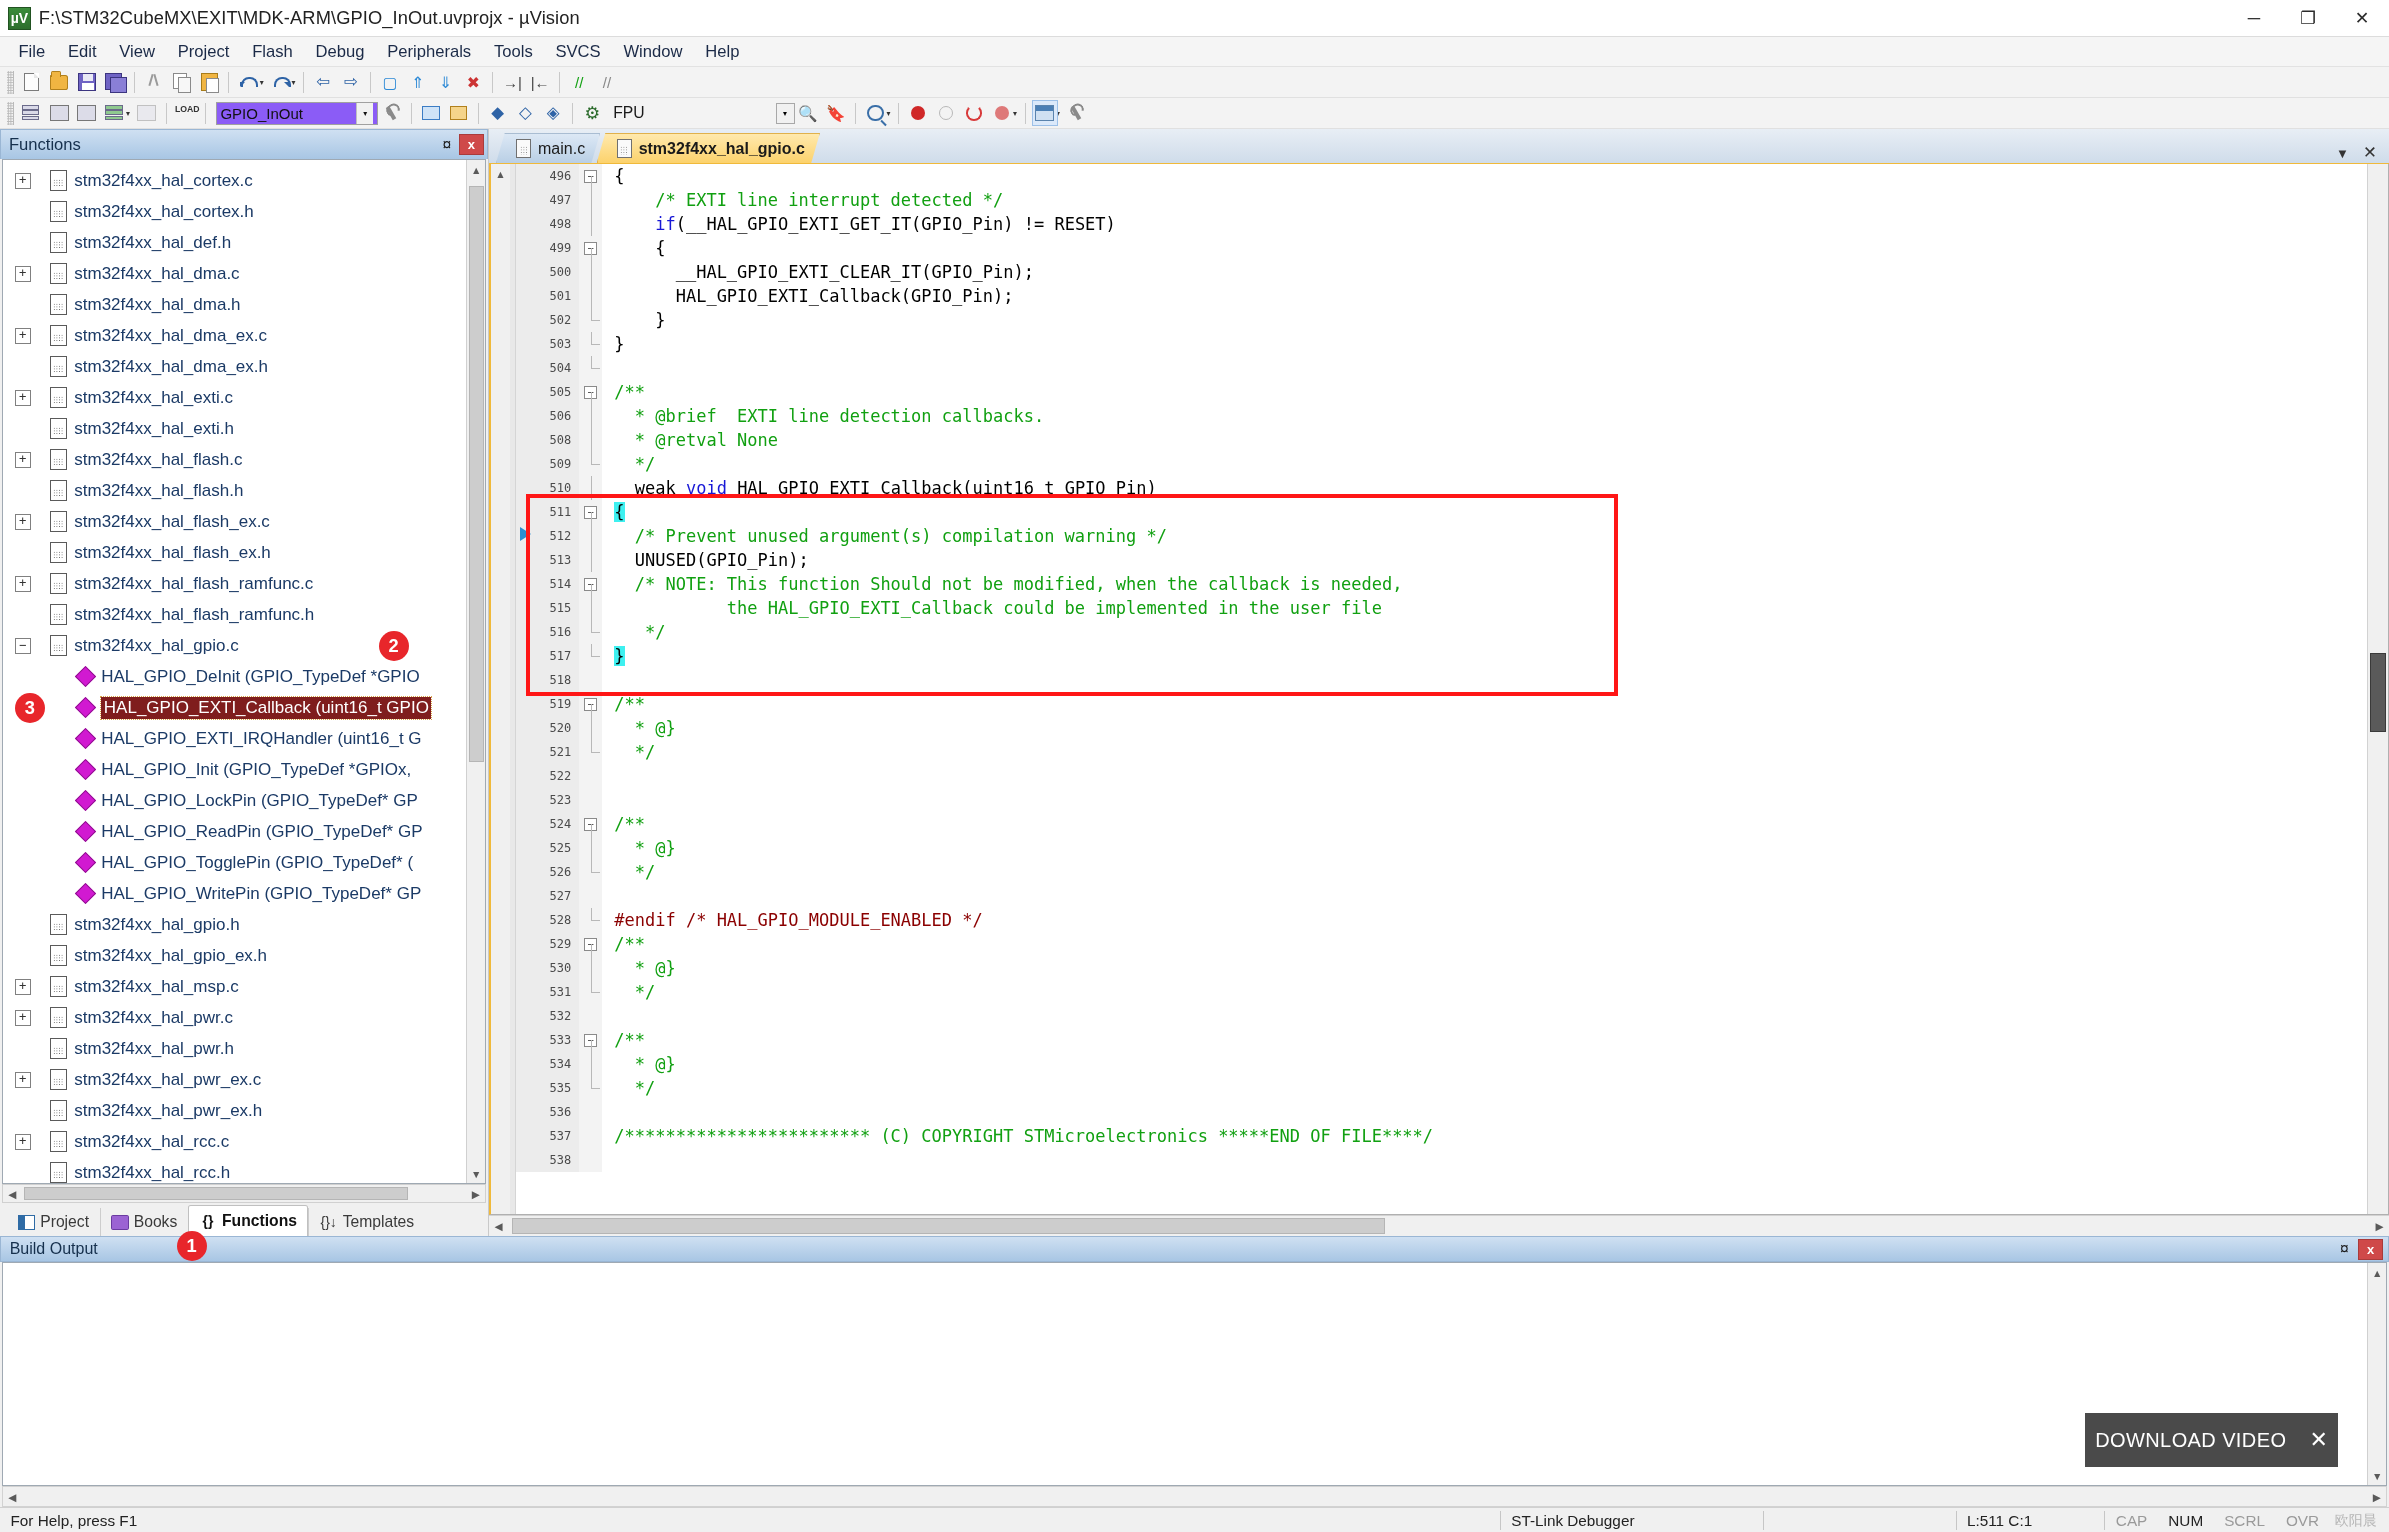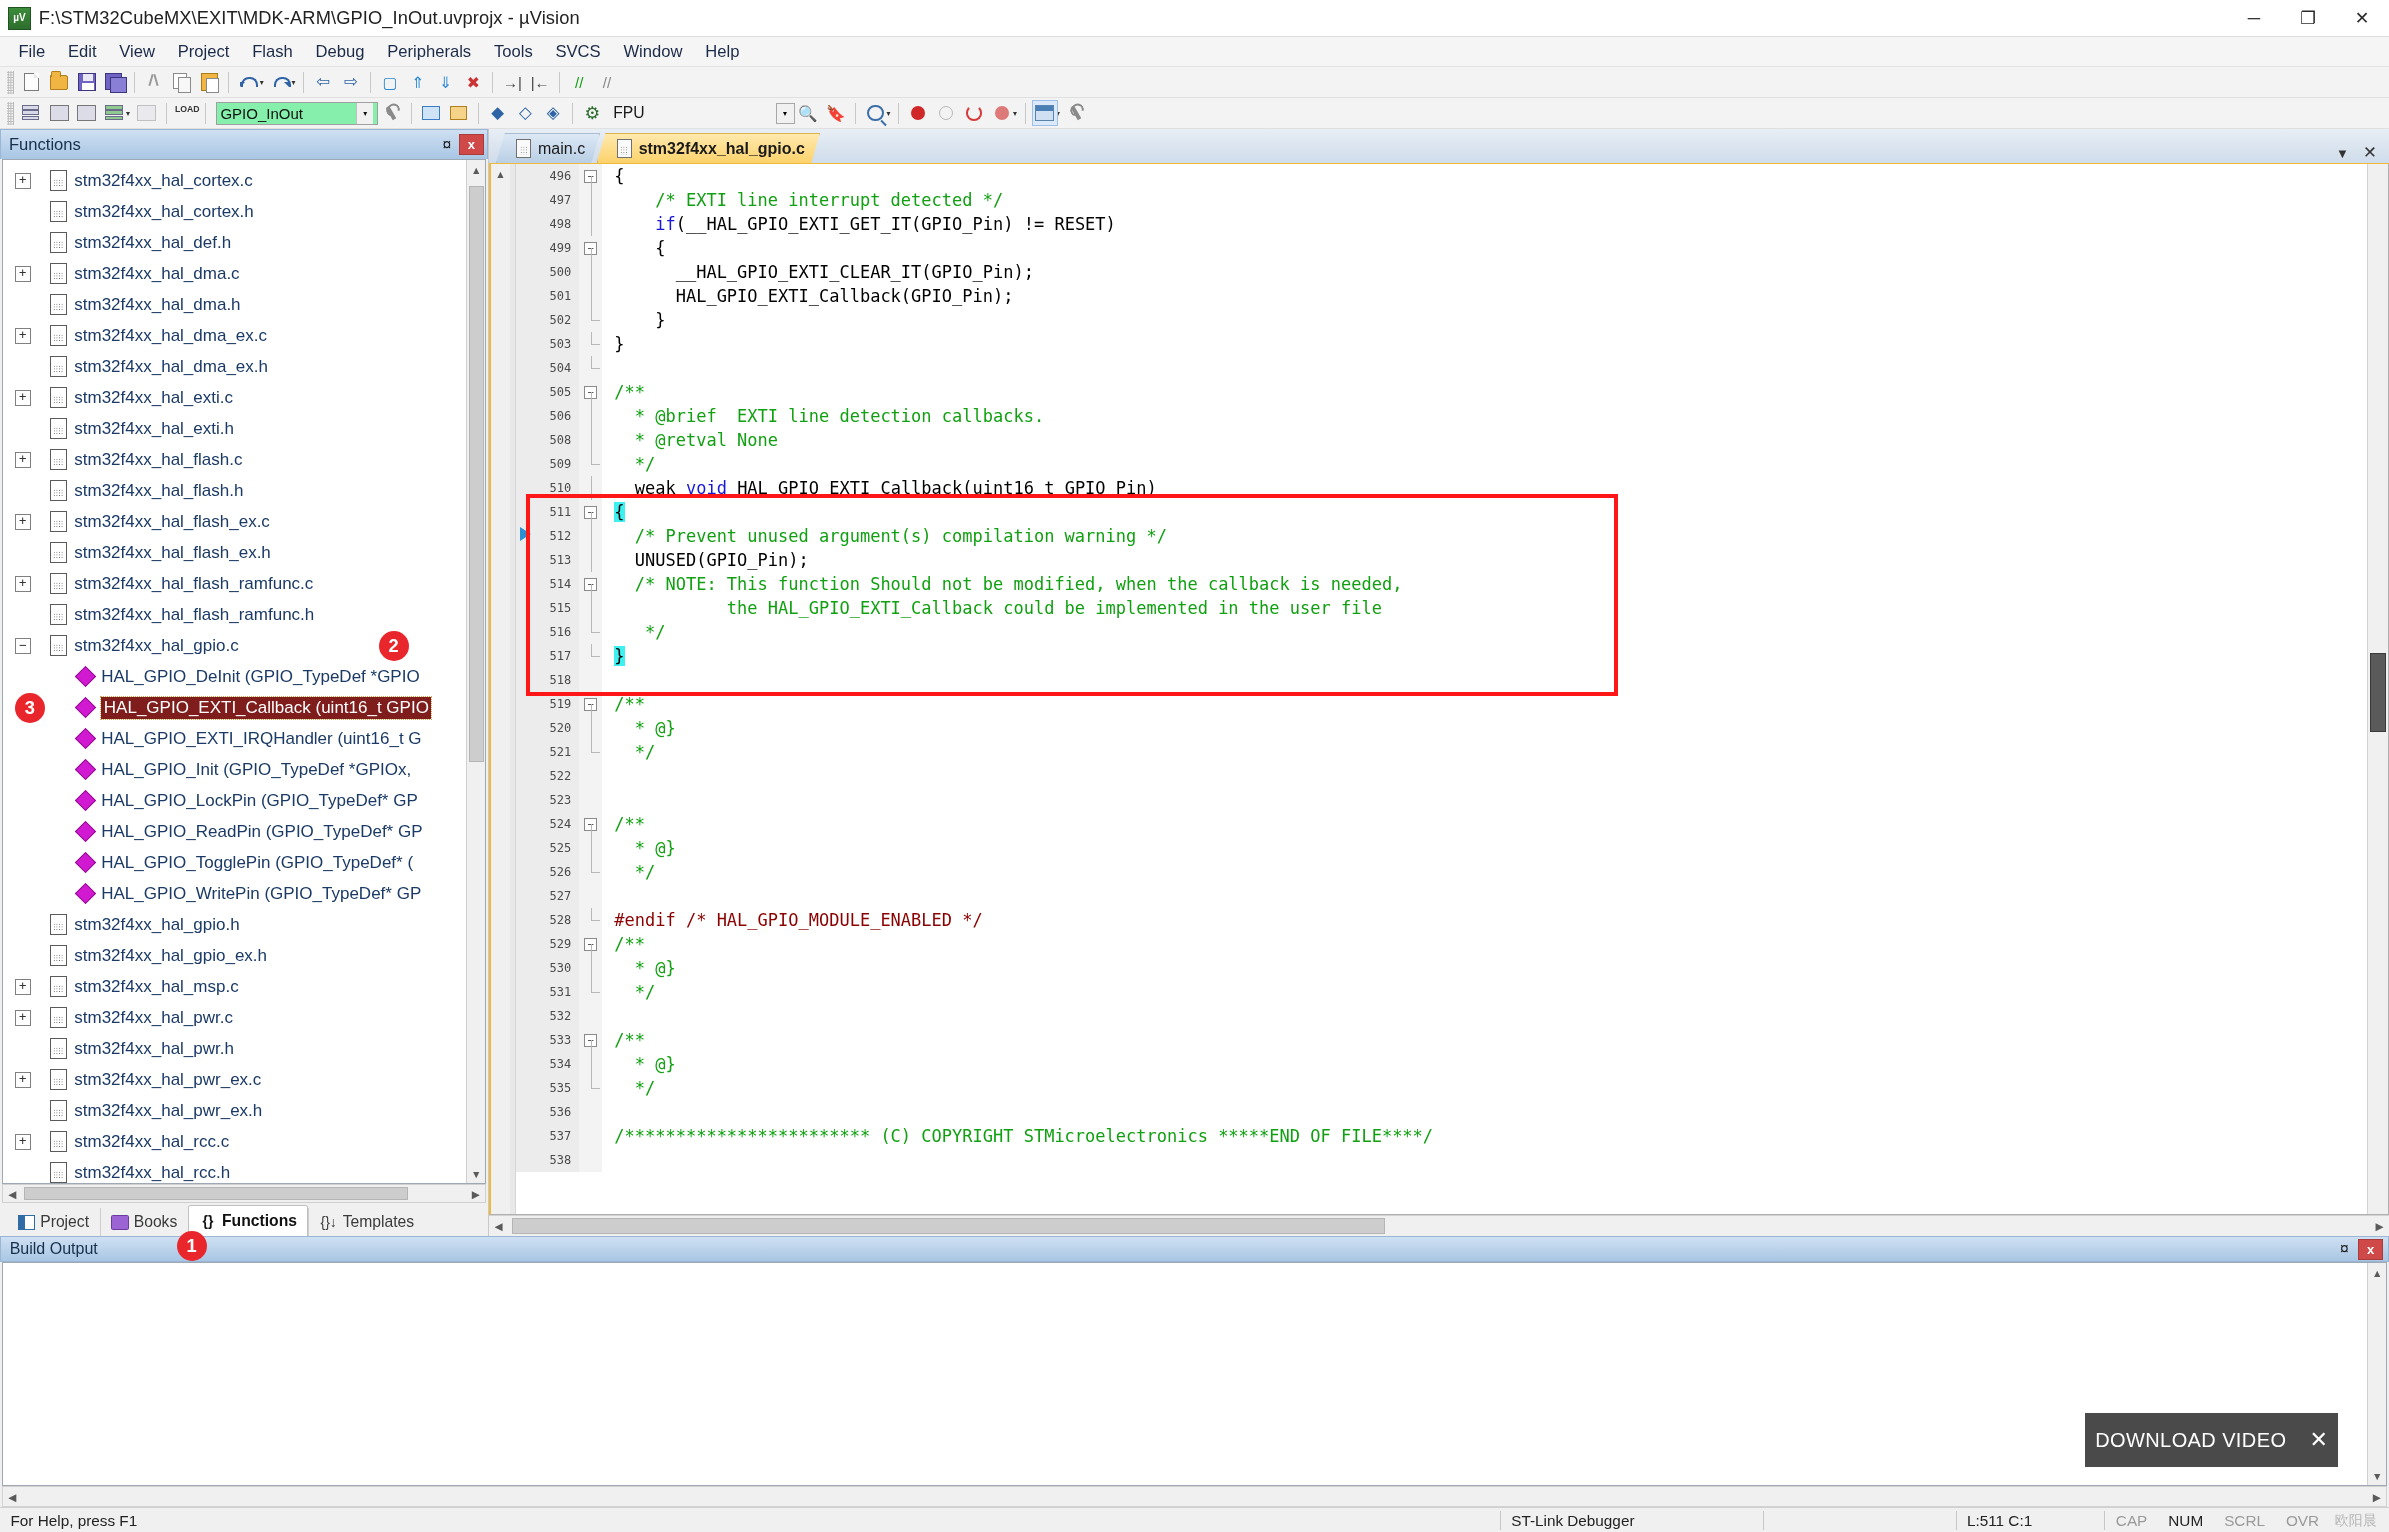--- a/index.html
+++ b/index.html
@@ -22,21 +22,21 @@
     height: 37px; flex: 0 0 37px;
     background: #ffffff;
     display: flex; align-items: center;
     border-bottom: 0.9px solid #dcdcdc;
     position: relative;
   }
   .title-icon {
     width: 23px; height: 23px; margin-left: 7.9px; margin-right: 7.9px;
     background: linear-gradient(#3b8c3b, #2d6e2d);
     border: 0.9px solid #215221;
-    color: #fff; font-size: 10px; font-weight: bold;
+    color: #fff; font-size: 14px; font-weight: bold;
     display: flex; align-items: center; justify-content: center;
     line-height: 1;
   }
   .title-text { font-size: 18.3px; color: #222; letter-spacing: 0.1px; }
   .win-btns { position: absolute; right: 0; top: 0; height: 37px; display: flex; }
   .win-btn {
     width: 54px; height: 37px; display: flex; align-items: center; justify-content: center;
     font-size: 17.5px; color: #2b2b2b;
   }
 
@@ -108,21 +108,21 @@
   .ic-reset { width:15.7px;height:15.7px;border:2.2px solid #d83a3a; border-radius:50%; border-top-color:transparent;}
   .ic-win { width:19px;height:15.7px;background:#cfe0f2;border:1.3px solid #5a83ad; position:relative;}
   .ic-win::before{content:"";position:absolute;left:0;top:0;right:0;height:4.4px;background:#4a7fb5;}
   .ic-wrench{width:17.5px;height:17.5px;position:relative;}
   .ic-wrench::before{content:"";position:absolute;left:6.1px;top:1.7px;width:4.4px;height:14px;background:#8a8a8a;transform:rotate(-30deg);}
   .ic-wrench::after{content:"";position:absolute;left:2.6px;top:0px;width:9.6px;height:7.9px;border:2.6px solid #8a8a8a;border-radius:50%;border-bottom-color:transparent;transform:rotate(-30deg);}
 
   
   .target-combo {
     height: 23px; width: 162px;
-    background: #86efac; border: 0.9px solid #a0a0a0;
+    background: #8b5cf6; border: 0.9px solid #a0a0a0;
     display: flex; align-items: center; padding: 0 3.5px;
     font-size: 15px; color: #111; margin-left: 5.2px;
   }
   .combo-arrow {
     margin-left: auto; width: 17.5px; height: 21px;
     background: #f1f1f1; border-left: 0.9px solid #c0c0c0;
     display: flex; align-items: center; justify-content: center; font-size: 7.9px;
   }
   .fpu-label { font-size: 15.7px; color: #1a1a1a; margin-left: 7px; }
   .small-combo { width: 19px; height: 21px; background:#f1f1f1; border:0.9px solid #a8a8a8; display:flex;align-items:center;justify-content:center;font-size:7.9px;}

